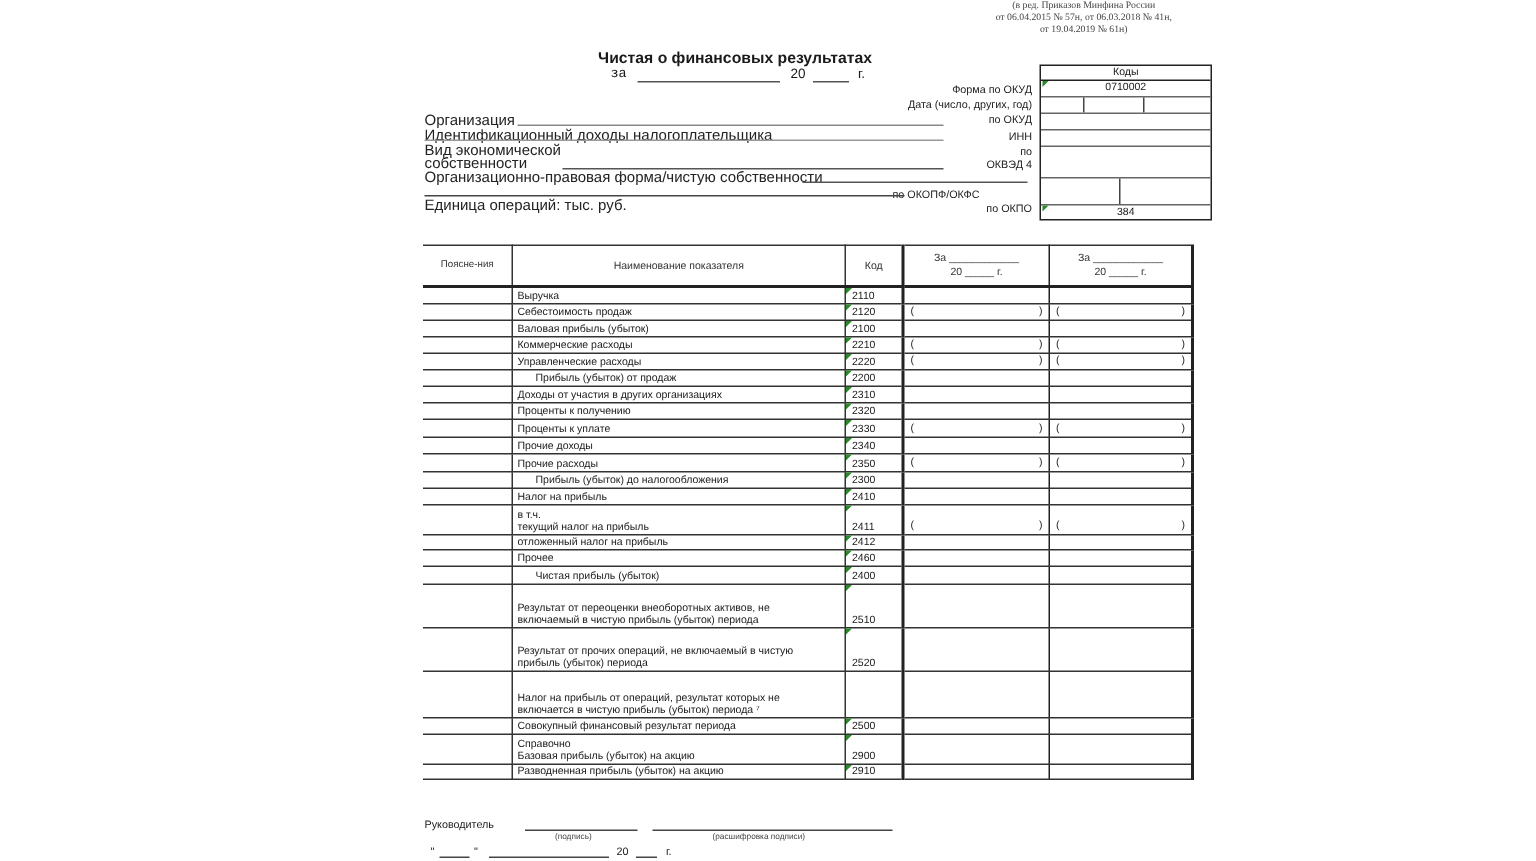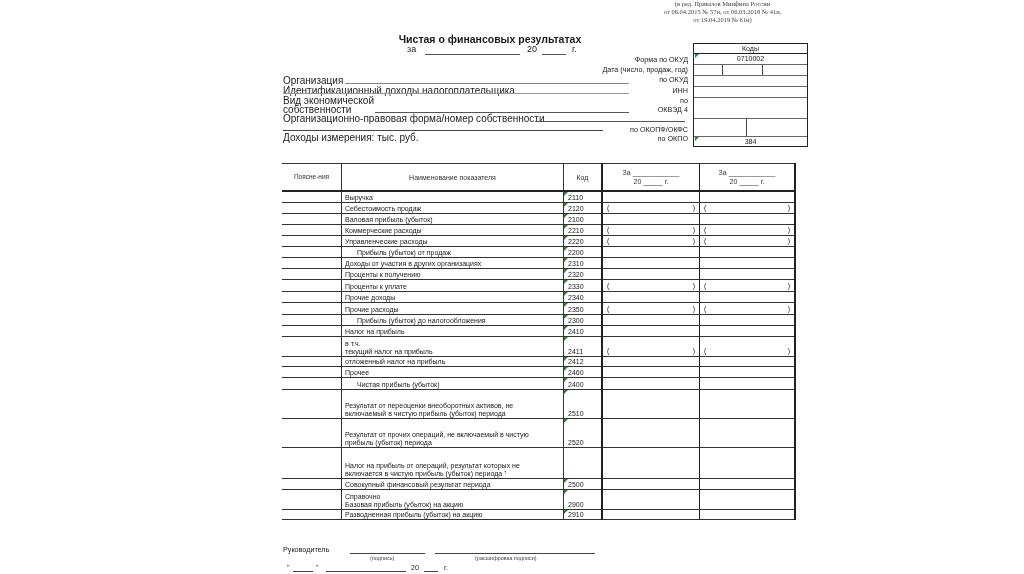--- a/index.html
+++ b/index.html
@@ -36,34 +36,34 @@
 <body>
 
 <div class="abs hdr-note">
   <div>(в ред. Приказов Минфина России</div>
   <div>от 06.04.2015 № 57н, от 06.03.2018 № 41н,</div>
   <div>от 19.04.2019 № 61н)</div>
 </div>
 
 <div class="abs title">Чистая о финансовых результатах</div>
 <div class="abs title-period">
-  <span class="abs" style="left:27px;top:0;">за</span>
+  <span class="abs" style="left:27px;top:0;font-family:Liberation Mono, monospace;">за</span>
   <span class="abs uline" style="left:45px;top:10px;width:95px;"></span>
   <span class="abs" style="left:147px;top:0;">20</span>
   <span class="abs uline" style="left:162px;top:10px;width:24px;"></span>
   <span class="abs" style="left:192px;top:0;">г.</span>
 </div>
 
 <div class="abs rlbl" style="left:560px;top:55px;width:128px;">Форма по ОКУД</div>
-<div class="abs rlbl" style="left:560px;top:65px;width:128px;">Дата (число, продаж, год)</div>
+<div class="abs rlbl" style="left:560px;top:65px;width:128px;">Дата (число, других, год)</div>
 <div class="abs rlbl" style="left:560px;top:75px;width:128px;">по ОКУД</div>
 <div class="abs rlbl" style="left:560px;top:86px;width:128px;">ИНН</div>
 <div class="abs rlbl" style="left:560px;top:96px;width:128px;">по</div>
 <div class="abs rlbl" style="left:560px;top:105px;width:128px;">ОКВЭД 4</div>
-<div class="abs rlbl" style="left:560px;top:125px;width:128px;">по ОКОПФ/ОКФС</div>
+<div class="abs rlbl" style="left:560px;top:125px;width:128px;text-align:center;">по ОКОПФ/ОКФС</div>
 <div class="abs rlbl" style="left:560px;top:134px;width:128px;">по ОКПО</div>
 
 <div class="abs codes">
   <div class="row" style="height:9px;line-height:9px;">Коды</div>
   <div class="row" style="border-top:1.5px solid #222;">
     <span class="tick"></span>
     <span>0710002</span>
   </div>
   <div class="row">
     <span class="abs" style="left:28px;top:0;height:10px;border-left:1px solid #444;"></span>
@@ -81,24 +81,24 @@
   </div>
 </div>
 
 <div class="abs lbl" style="left:283px;top:75px;">Организация</div>
 <div class="abs uline" style="left:345px;top:83px;width:284px;border-color:#888;"></div>
 <div class="abs lbl" style="left:283px;top:85px;">Идентификационный доходы налогоплательщика</div>
 <div class="abs uline" style="left:283px;top:93px;width:346px;border-color:#999;"></div>
 <div class="abs lbl" style="left:283px;top:95px;">Вид экономической</div>
 <div class="abs lbl" style="left:283px;top:104px;">собственности</div>
 <div class="abs uline" style="left:375px;top:112px;width:254px;"></div>
-<div class="abs lbl" style="left:283px;top:113px;">Организационно-правовая форма/номер собственности</div>
+<div class="abs lbl" style="left:283px;top:113px;">Организационно-правовая форма/чистую собственности</div>
 <div class="abs uline" style="left:535px;top:121px;width:150px;"></div>
 <div class="abs uline" style="left:283px;top:130px;width:320px;border-bottom:1.5px solid #444;"></div>
-<div class="abs lbl" style="left:283px;top:132px;">Доходы измерения: тыс. руб.</div>
+<div class="abs lbl" style="left:283px;top:132px;">Единица операций: тыс. руб.</div>
 
 <table class="main">
   <tbody id="tbody">
     <tr class="head">
       <td class="c0" style="font-size:6.5px;line-height:8px;"><span>Поясне-ния</span></td>
       <td class="c1">Наименование показателя</td>
       <td class="c2" style="text-align:center;padding-left:3px;">Код</td>
       <td class="c3" style="line-height:9px;">
         <div>За ____________</div>
         <div>20 _____ г.</div>

